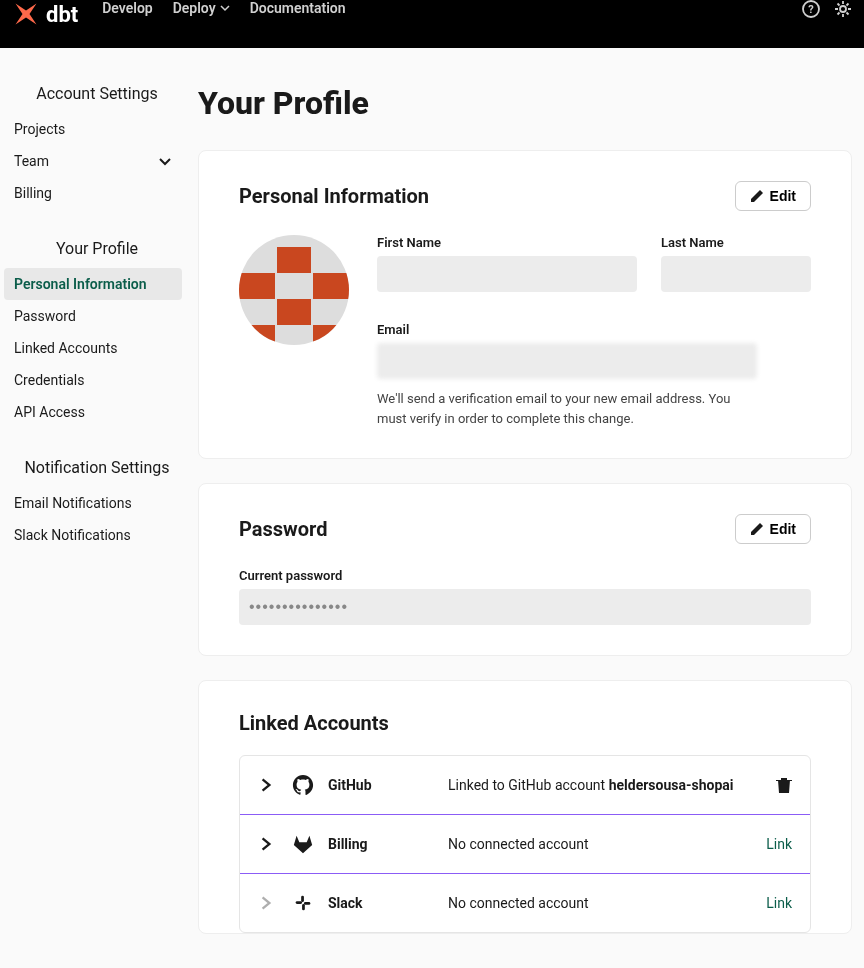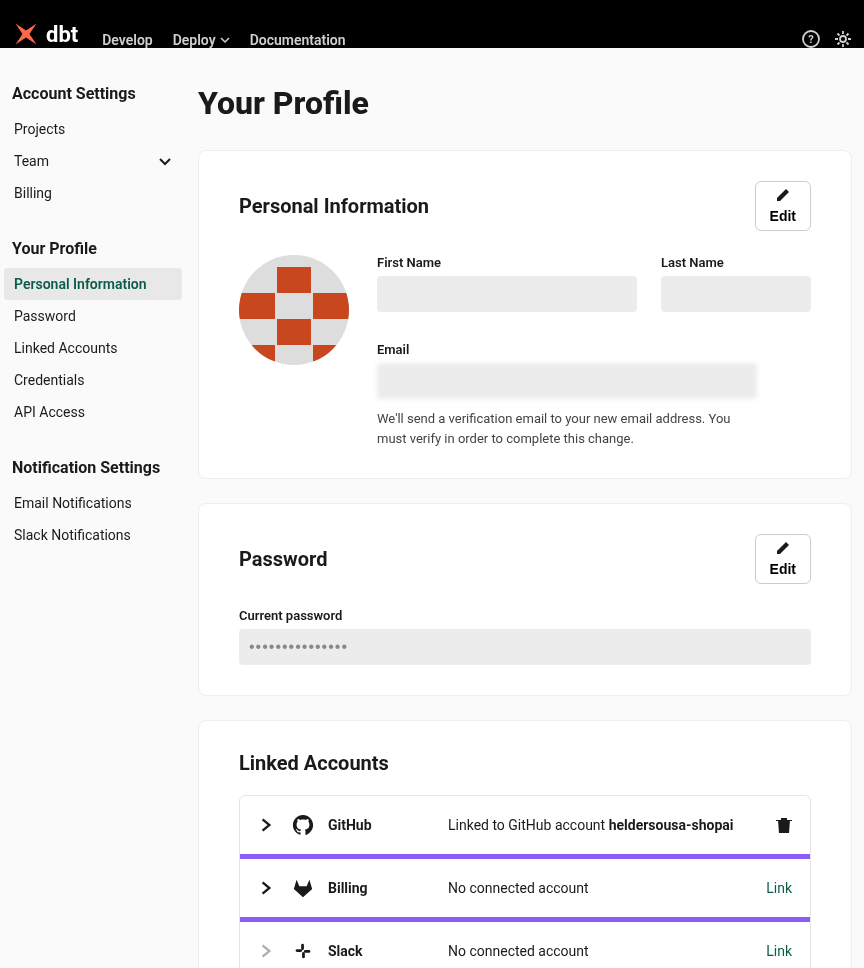--- a/index.html
+++ b/index.html
@@ -1,67 +1,67 @@
 <!DOCTYPE html>
 <html><head>
 <meta charset="utf-8">
 <style>
 * { margin: 0; padding: 0; box-sizing: border-box; }
 body { font-family: -apple-system, BlinkMacSystemFont, "Segoe UI", Roboto, sans-serif; background: #fafafa; color: #1a1a1a; width: 864px; }
 
 
-.topnav { background: #000; height: 48px; display: flex; align-items: flex-end; padding: 0 12px; }
+.topnav { background: #000; height: 48px; display: flex; align-items: flex-start; padding: 0 12px; }
 .logo { display: flex; align-items: center; gap: 4px; }
 .logo-mark { width: 28px; height: 28px; }
 .logo-text { color: #fff; font-weight: 700; font-size: 22px; margin-left: 2px; }
 .nav-links { display: flex; margin-left: 24px; gap: 20px; }
 .nav-link { color: #d0d0d0; font-size: 14px; font-weight: 600; display: flex; align-items: center; gap: 4px; cursor: pointer; }
 .nav-right { margin-left: auto; display: flex; align-items: center; gap: 14px; }
 .breadcrumb { display: flex; align-items: center; gap: 8px; color: #d0d0d0; font-size: 14px; font-weight: 600; }
 .breadcrumb-sep { color: #888; }
 .folder-icon { width: 16px; height: 14px; }
 .help-icon, .gear-icon { width: 18px; height: 18px; cursor: pointer; }
 .chevron-down { width: 10px; height: 10px; }
 
 
 .page { display: flex; padding: 30px 12px 0 12px; gap: 16px; }
 .sidebar { width: 170px; flex-shrink: 0; }
 .main { flex: 1; min-width: 0; }
 
 
 .side-section { margin-bottom: 24px; }
-.side-heading { font-size: 16px; font-weight: 700; padding: 6px 0; margin-bottom: 4px; }
+.side-heading { font-size: 16px; font-weight: 400; padding: 6px 0; margin-bottom: 4px; text-align: center; }
 .side-item { font-size: 14px; padding: 8px 10px; margin-left: -8px; cursor: pointer; display: flex; align-items: center; justify-content: space-between; border-radius: 4px; }
 .side-item.active { background: #e8e8e8; color: #0b5d4a; font-weight: 600; }
 .side-item .chev { width: 14px; height: 14px; }
 
 
 .page-title { font-size: 32px; font-weight: 800; margin-bottom: 28px; margin-top: 6px; }
 .card { background: #fff; border-radius: 8px; border: 1px solid #eee; padding: 30px 40px; margin-bottom: 24px; }
 .card-head { display: flex; justify-content: space-between; align-items: center; margin-bottom: 24px; }
 .card-title { font-size: 20px; font-weight: 700; }
-.edit-btn { background: #fff; border: 1px solid #ccc; border-radius: 6px; padding: 6px 14px; display: flex; align-items: center; gap: 6px; font-size: 14px; font-weight: 600; cursor: pointer; flex-direction: column; }
+.edit-btn { background: #fff; border: 1px solid #ccc; border-radius: 6px; padding: 6px 14px; display: flex; align-items: center; gap: 6px; font-size: 14px; font-weight: 600; cursor: pointer; }
 .pencil-icon { width: 14px; height: 14px; }
 
 
 .pi-body { display: flex; gap: 28px; }
 .avatar { width: 110px; height: 110px; border-radius: 50%; background: #ddd; flex-shrink: 0; overflow: hidden; position: relative; }
 .av-block { position: absolute; background: #C9471F; }
 .pi-fields { flex: 1; }
 .field-row { display: flex; gap: 24px; margin-bottom: 30px; }
 .field { flex: 1; }
 .field.narrow { flex: 0 0 150px; }
 .field-label { font-size: 13px; font-weight: 600; margin-bottom: 6px; display: block; }
 .field-input { width: 100%; height: 36px; border: none; background: #ececec; border-radius: 4px; padding: 0 10px; color: #888; font-size: 13px; }
 .help-text { font-size: 13px; color: #444; margin-top: 10px; line-height: 1.5; max-width: 380px; }
 
 
 .la-card { padding-bottom: 0; }
 .la-list { border: 1px solid #e5e5e5; border-radius: 6px; margin-top: 8px; }
-.la-row { display: flex; align-items: center; padding: 18px 18px; border-bottom: 5px solid #8b5cf6; }
+.la-row { display: flex; align-items: center; padding: 18px 18px; border-bottom: 1px solid #8b5cf6; }
 .la-row:last-child { border-bottom: none; }
 .la-chev { width: 16px; height: 16px; margin-right: 18px; cursor: pointer; }
 .la-chev.disabled { opacity: 0.35; cursor: default; }
 .la-icon { width: 22px; height: 22px; margin-right: 14px; }
 .la-name { font-weight: 700; font-size: 14px; width: 120px; }
 .la-status { font-size: 14px; flex: 1; }
 .la-status b { font-weight: 700; }
 .la-action { font-size: 14px; font-weight: 400; color: #0b5d4a; cursor: pointer; }
 .trash-icon { width: 16px; height: 18px; cursor: pointer; }
 </style>

